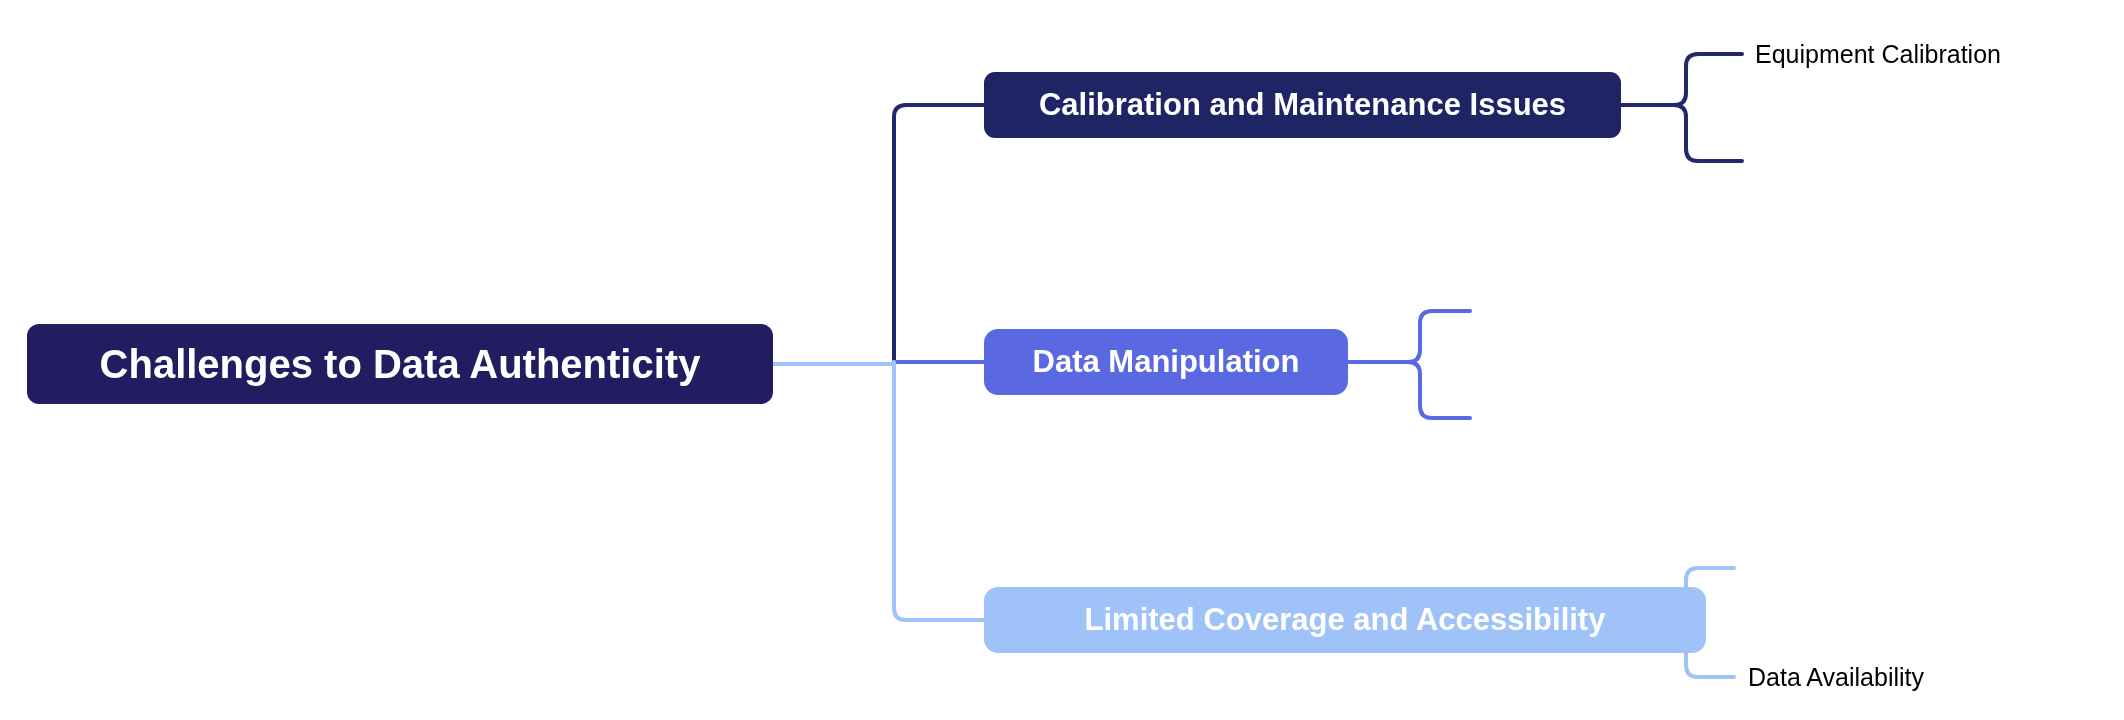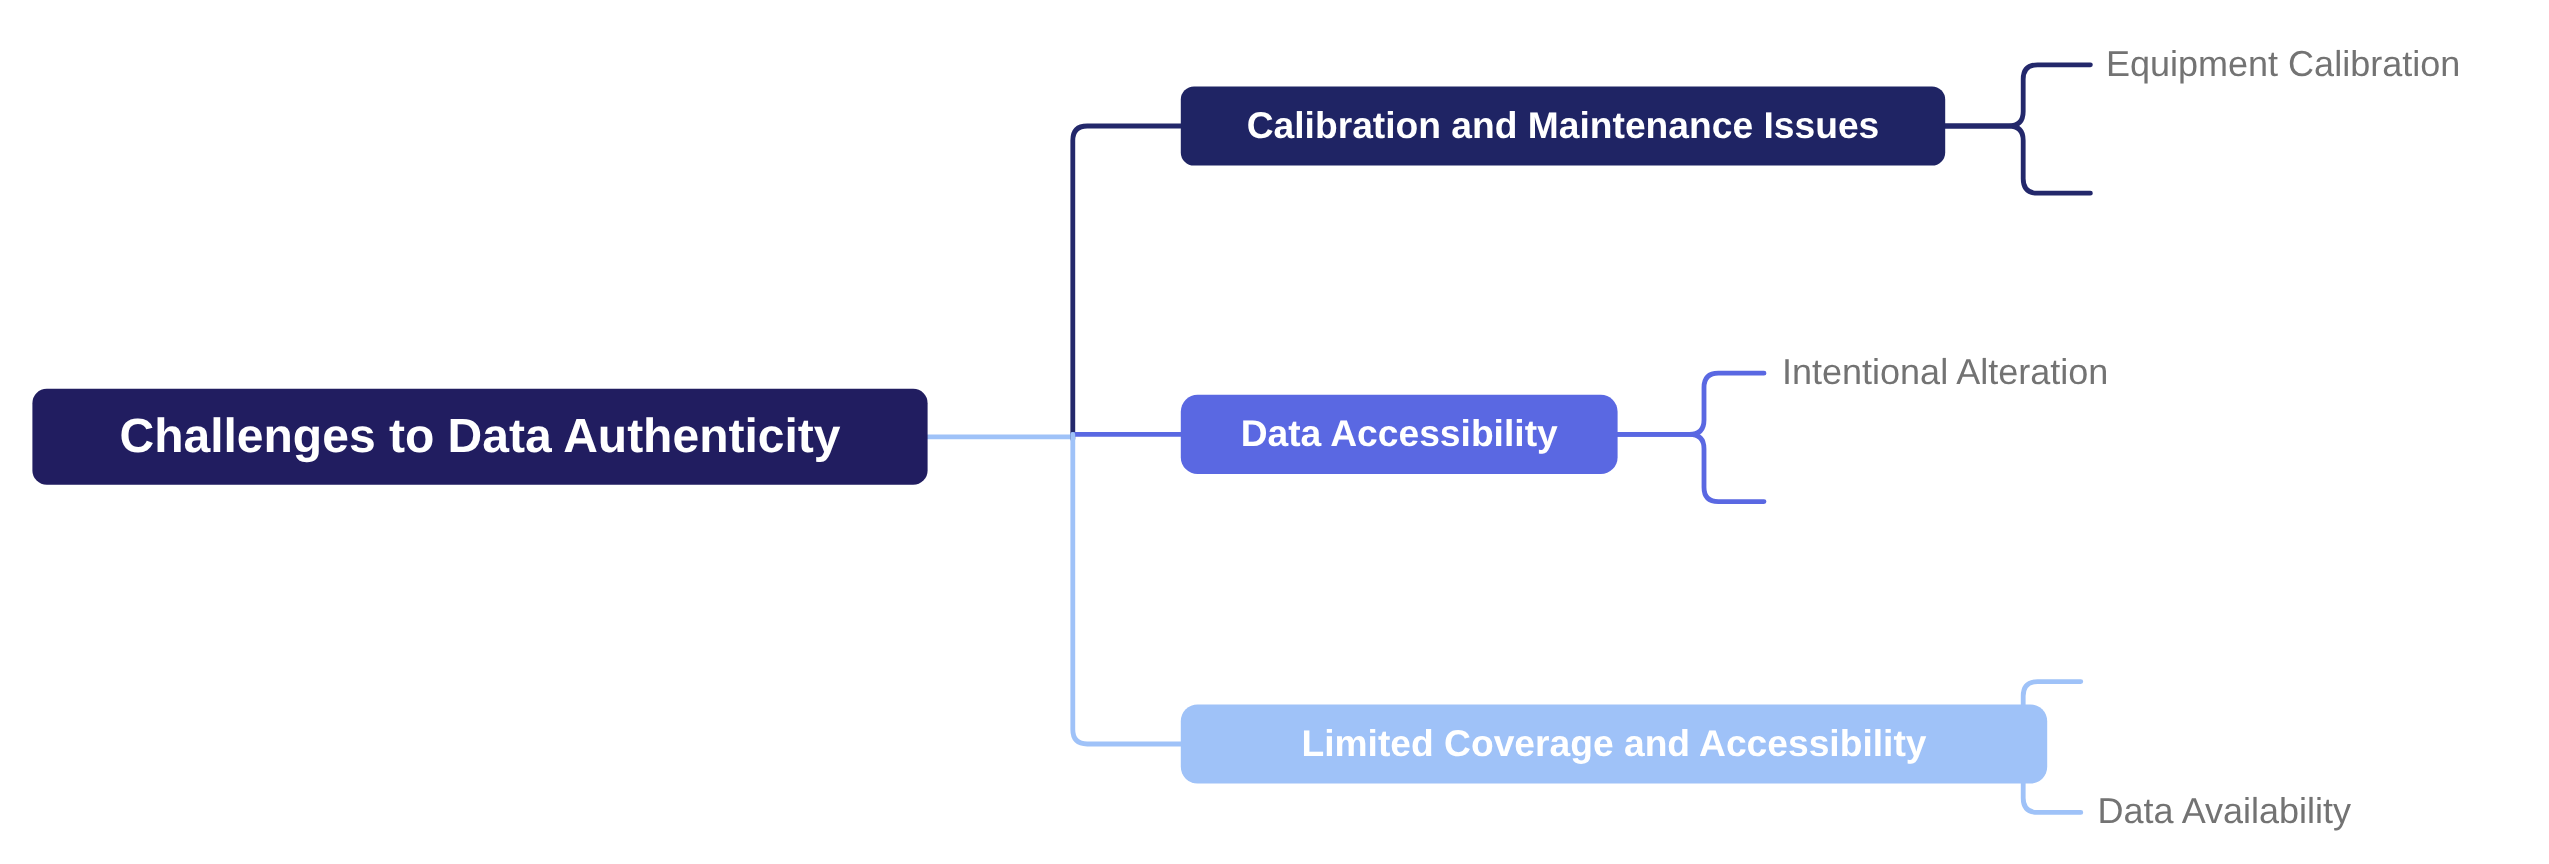--- a/index.html
+++ b/index.html
@@ -34,23 +34,23 @@
     width: 746px; height: 80px;
     font-size: 40px;
   }
   .pill.branch { height: 66px; font-size: 31px; border-radius: 14px; }
   .pill.b1 { left: 984px; top: 105px; width: 637px; }
   .pill.b2 { left: 984px; top: 362px; width: 364px; }
   .pill.b3 { left: 984px; top: 620px; width: 722px; }
   .leaf {
     position: absolute;
     transform: translateY(-50%);
-    font-size: 30px;
+    font-size: 25px;
     font-weight: 400;
-    color: #737373;
+    color: #000000;
     white-space: nowrap;
     cursor: pointer;
   }
   .leaf.c11 { left: 1755px; top: 54px; }
   .leaf.c12 { left: 1755px; top: 161px; }
   .leaf.c21 { left: 1485px; top: 311px; }
   .leaf.c22 { left: 1485px; top: 418px; }
   .leaf.c31 { left: 1748px; top: 568px; }
   .leaf.c32 { left: 1748px; top: 677px; }
 </style>
@@ -82,22 +82,21 @@
   <div class="pill root" style="background: rgb(33, 29, 96);">
     <span>Challenges to Data Authenticity</span>
   </div>
 
   <div class="pill branch b1" style="background: rgb(31, 36, 100); border-radius: 11px;">
     <span>Calibration and Maintenance Issues</span>
   </div>
   <div class="leaf c11">Equipment Calibration</div>
 
   <div class="pill branch b2" style="background: rgb(90, 104, 226);">
-    <span>Data Accessibility</span>
+    <span>Data Manipulation</span>
   </div>
-  <div class="leaf c21">Intentional Alteration</div>
 
   <div class="pill branch b3" style="background: rgb(159, 194, 248);">
     <span>Limited Coverage and Accessibility</span>
   </div>
   <div class="leaf c32">Data Availability</div>
 
 </div>
 
 </body></html>

